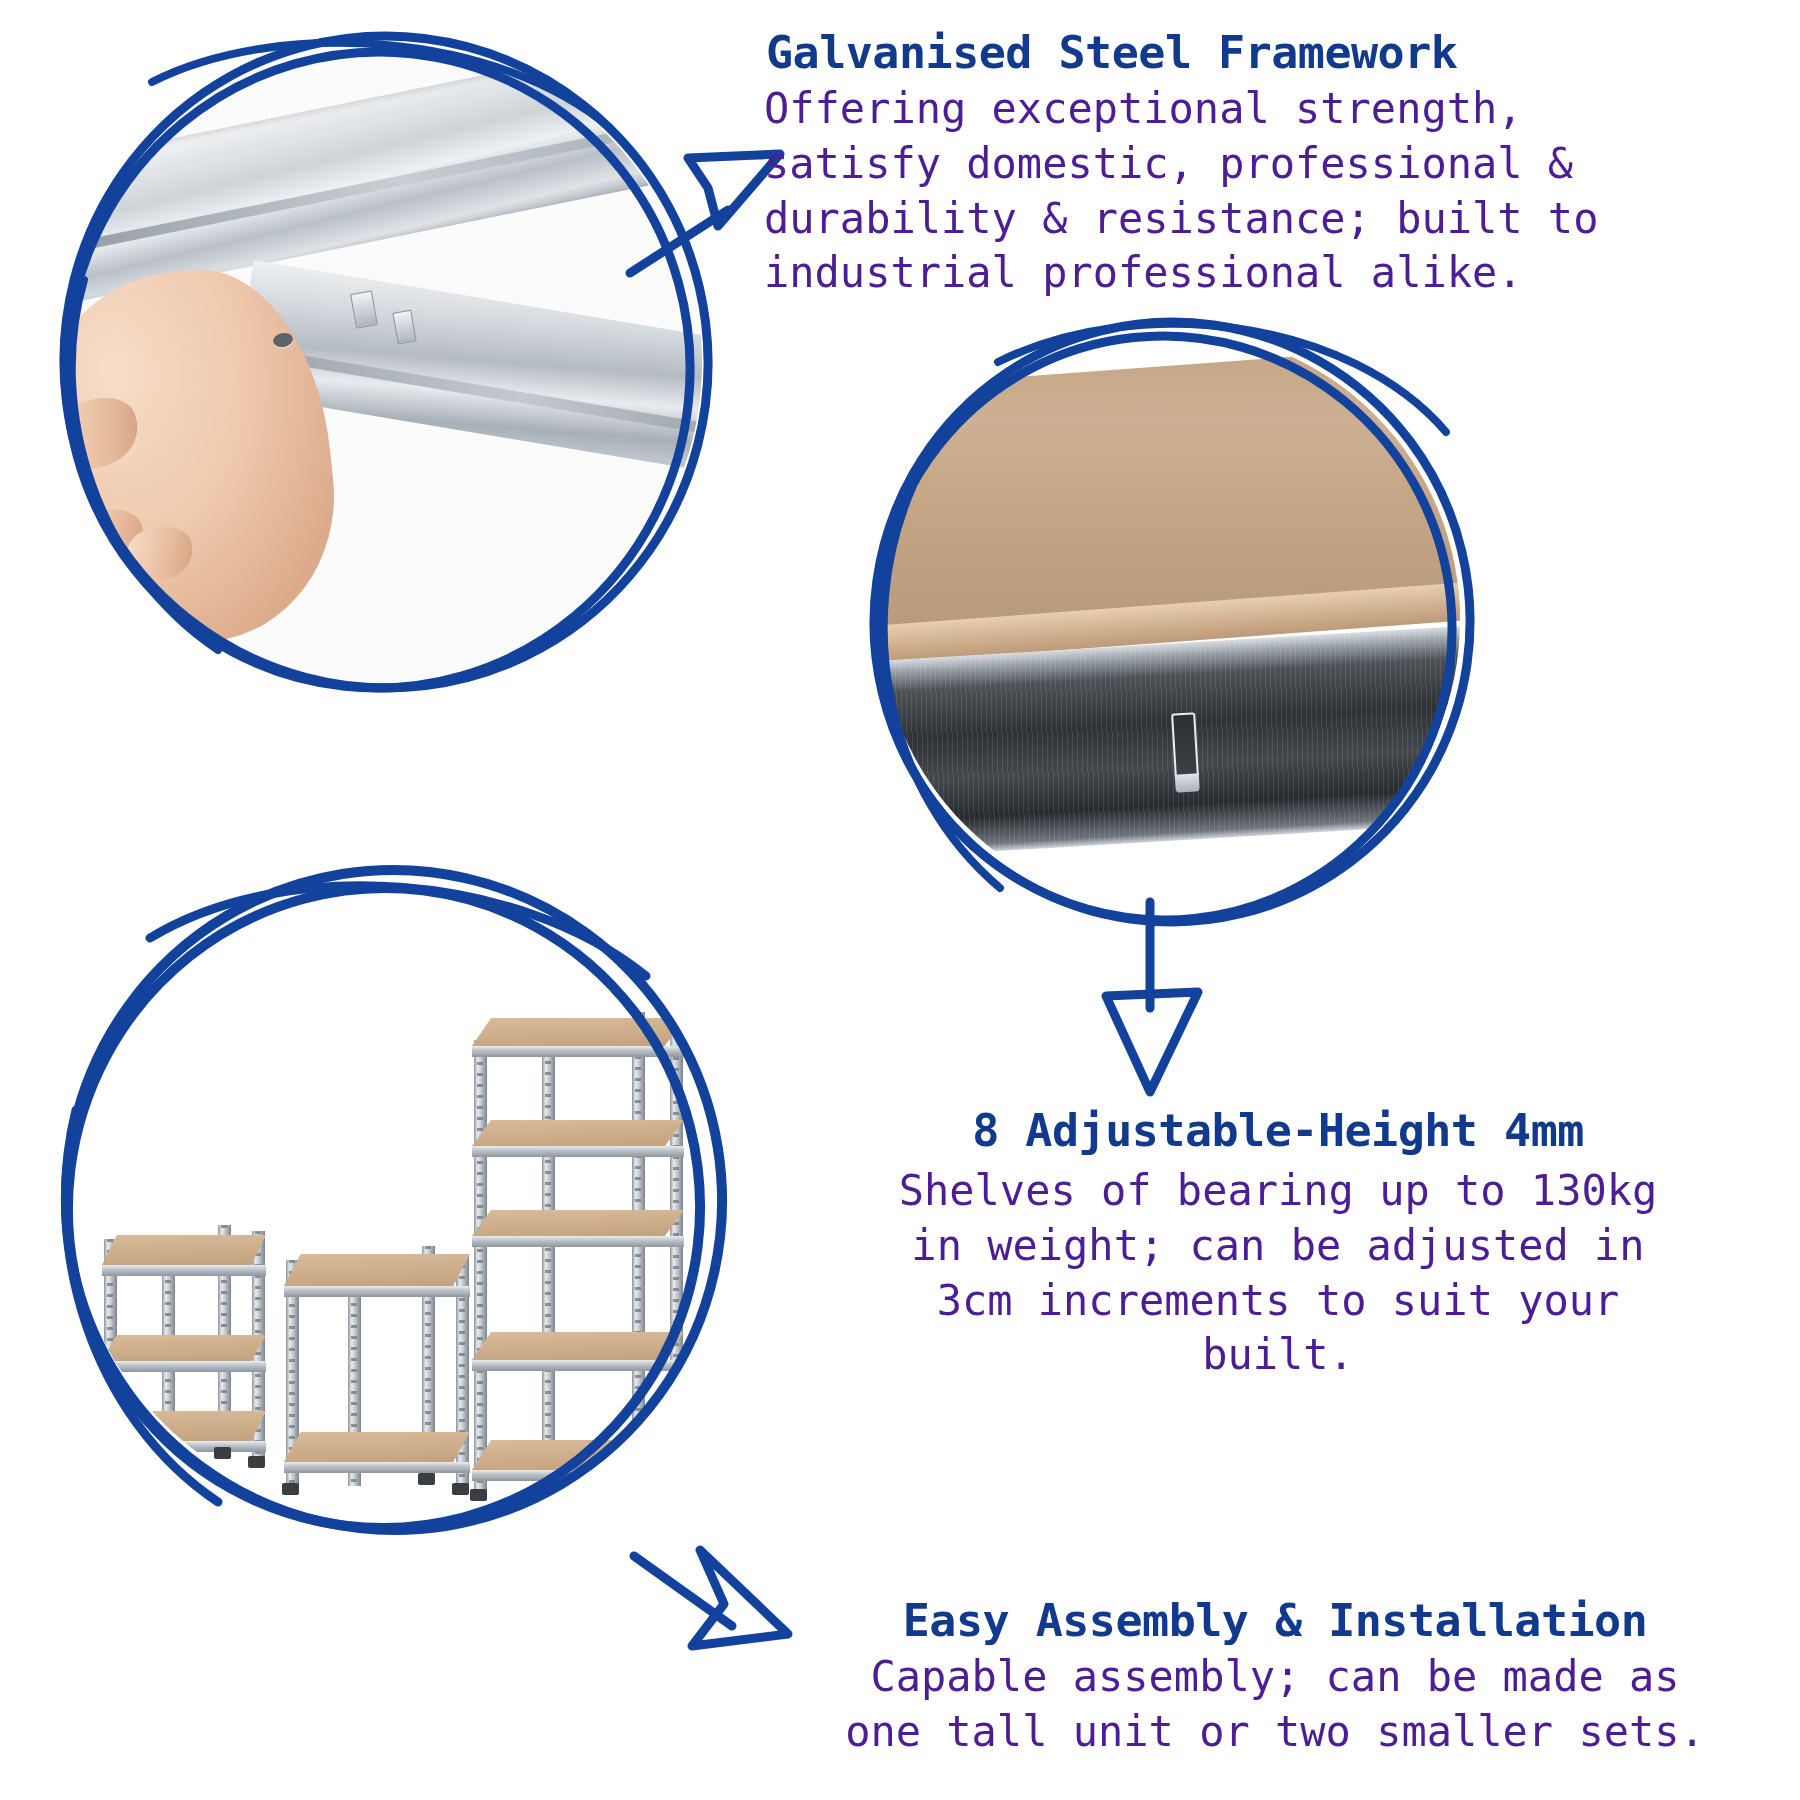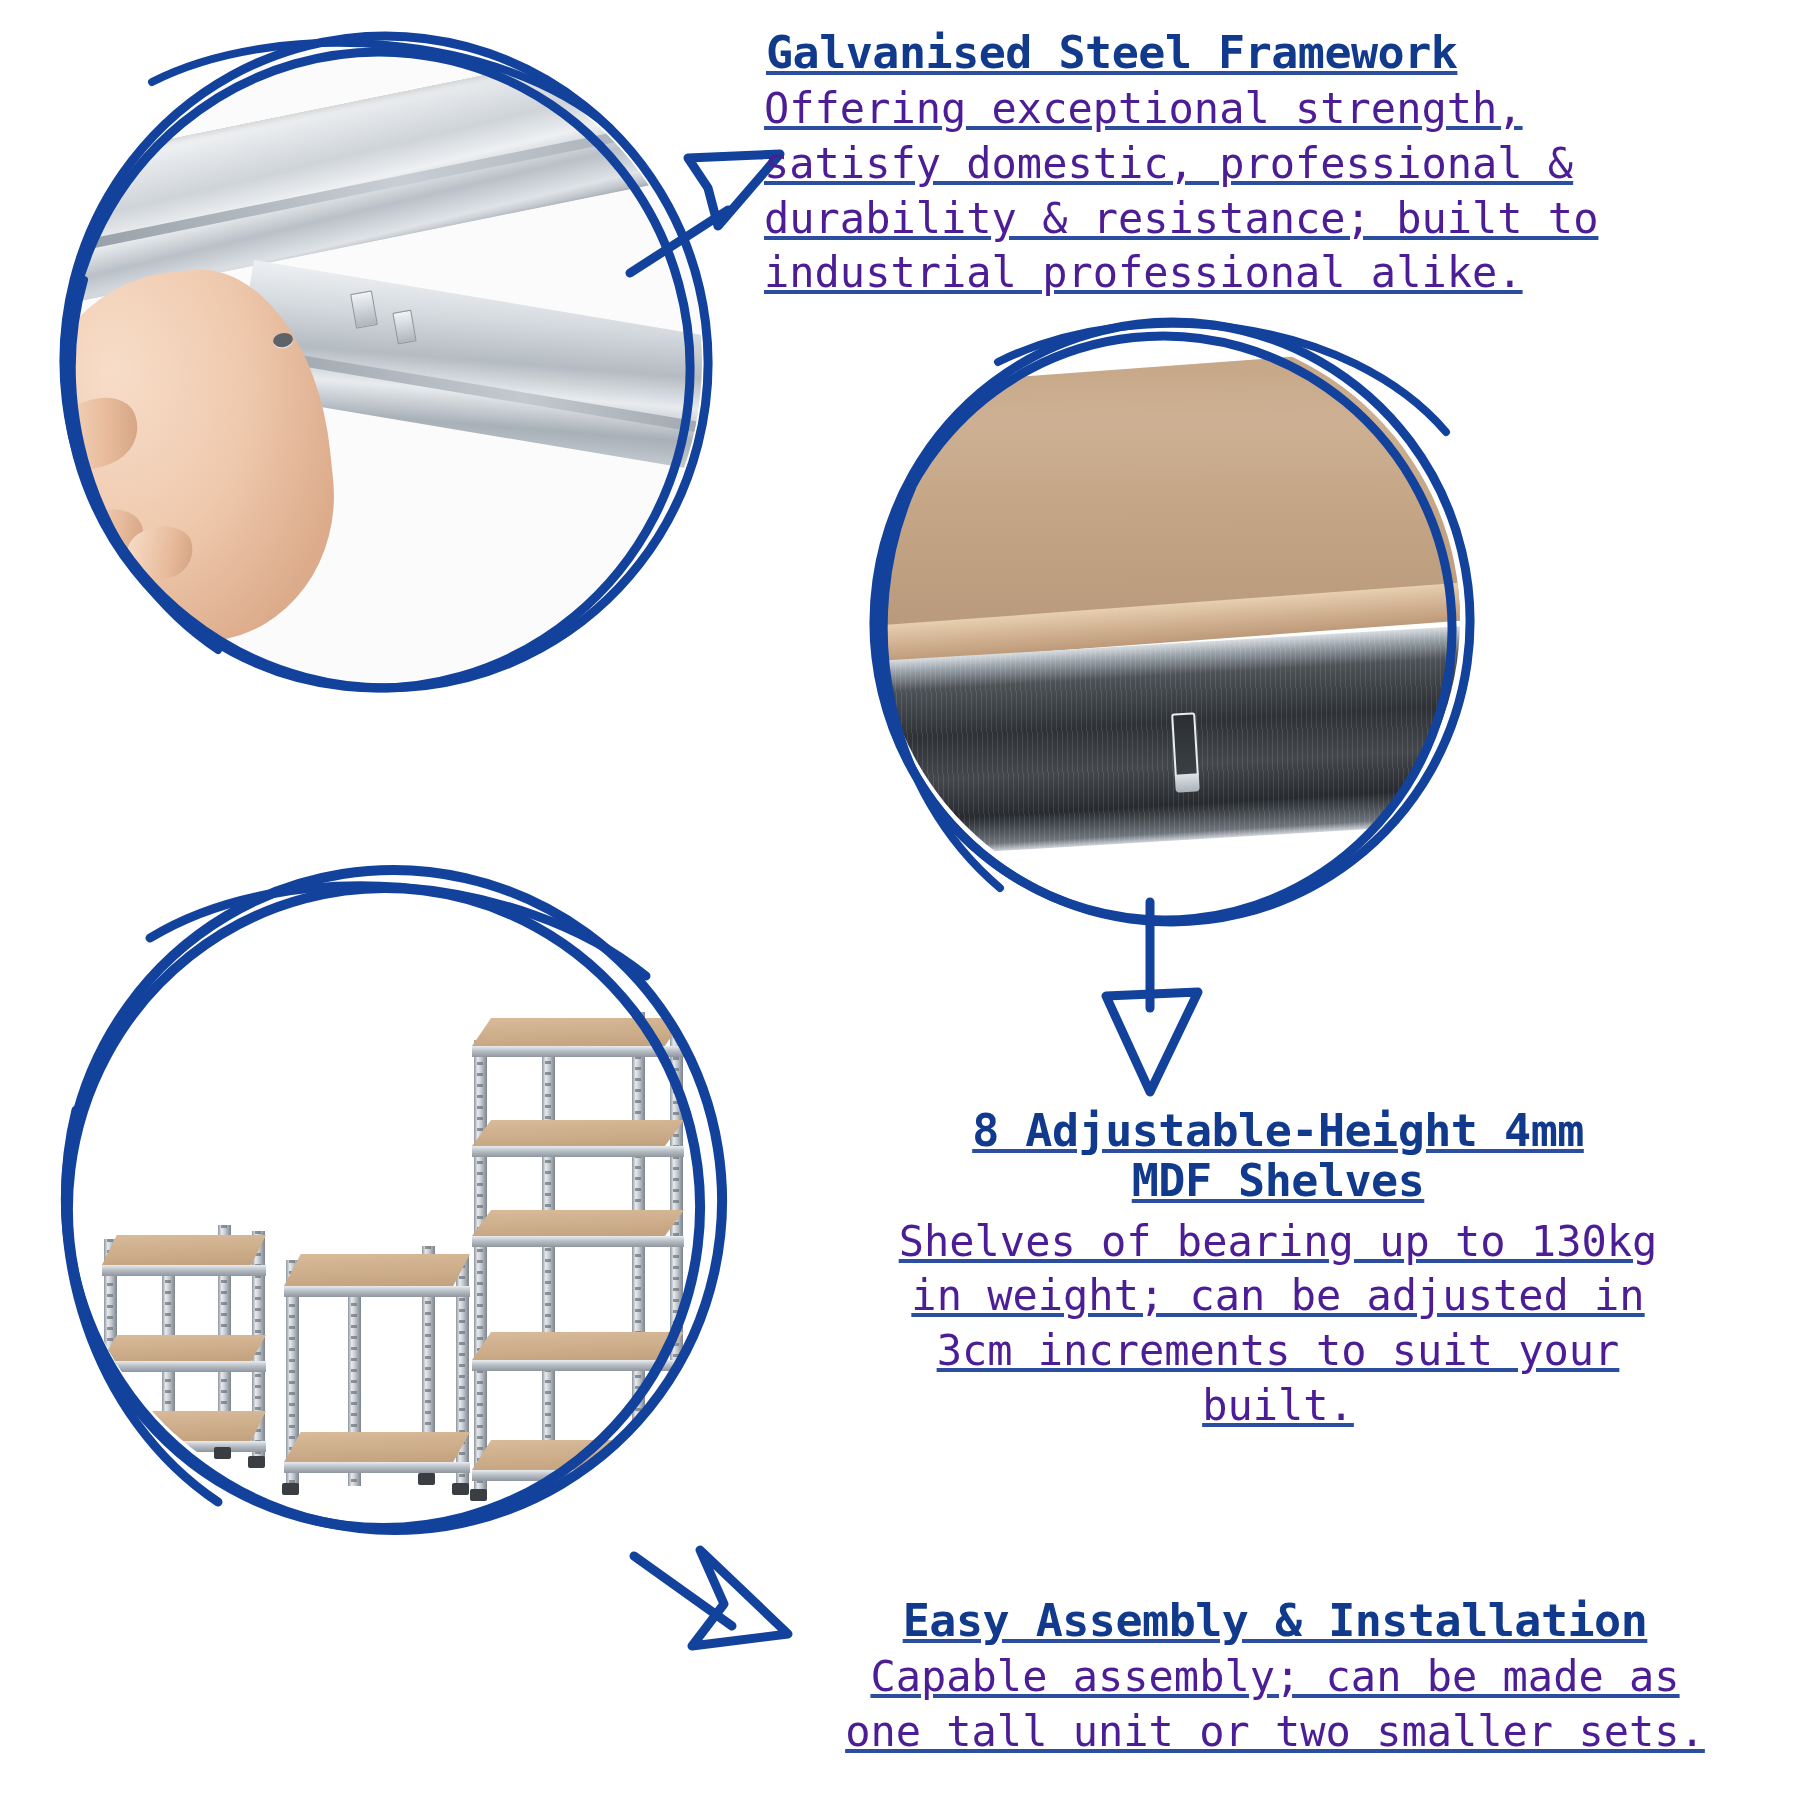--- a/index.html
+++ b/index.html
@@ -121,21 +121,21 @@
     position:absolute; left:0; top:0; width:100%; height:100%;
     background: linear-gradient(178deg,#d9bb9a 0%,#cdad8a 55%,#c2a17e 100%);
   }
   .shelf .front {
     position:absolute; left:0; top:100%; width:100%; height:11px;
     background: linear-gradient(180deg,#e9edf0,#b8bfc6 45%,#8f969d);
   }
   .shelf.skew .top { clip-path: polygon(9% 0, 100% 0, 91% 100%, 0 100%); }
 
   
-  .txt { position:absolute; color:#2b4f9e;text-decoration:underline; }
+  .txt { position:absolute; color:#2b4f9e; }
   .head {
     font-weight: 700; color:#123a8c;
     letter-spacing: -0.5px; line-height: 1.12;
   }
   .body { line-height: 1.30; color:#4c1d95; }
 
   .blk1 { left:760px; top:28px;  width:1030px; }
   .blk1 .head { font-size:45px; text-align:left; padding-left:6px; }
   .blk1 .body { font-size:42px; text-align:left; padding-left:4px; margin-top:4px; }
 
@@ -218,21 +218,20 @@
   <svg class="sketch-ring" style="left:1046px; top:896px; width:200px; height:210px;" viewBox="0 0 200 210">
     <g fill="none" stroke="#12429c" stroke-width="9" stroke-linejoin="round" stroke-linecap="round">
       <path d="M104 6 L104 112"></path>
       <path d="M60 100 L152 96 L104 196 Z"></path>
     </g>
   </svg>
 
   <div class="txt blk2">
     <div class="head">
       <div class="nowrap">8 Adjustable-Height 4mm</div>
-      <div class="nowrap">MDF Shelves</div>
     </div>
     <div class="body">
       <div class="nowrap">Shelves of bearing up to 130kg</div>
       <div class="nowrap">in weight; can be adjusted in</div>
       <div class="nowrap">3cm increments to suit your</div>
       <div class="nowrap">built.</div>
     </div>
   </div>
 
   <div class="photo-frame" style="left:70px; top:880px; width:660px; height:640px;">

